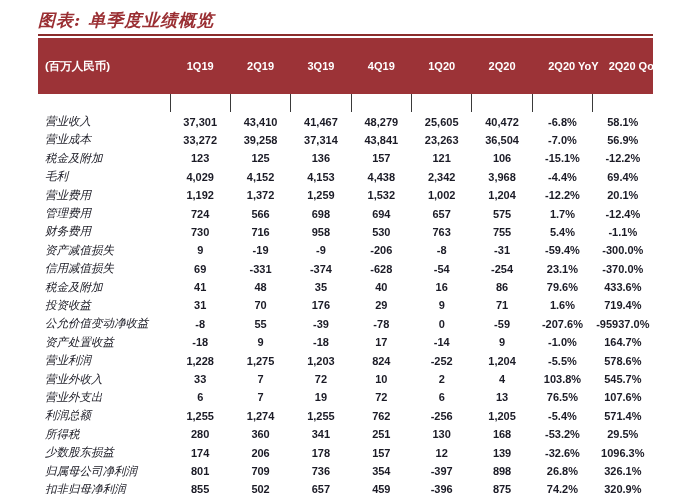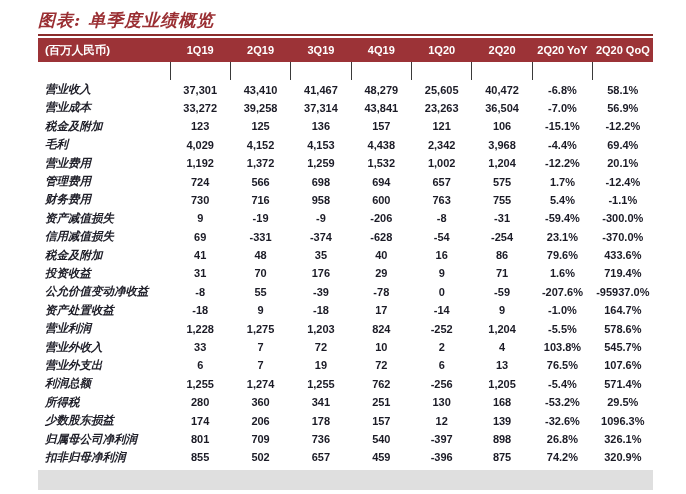--- a/index.html
+++ b/index.html
@@ -35,36 +35,36 @@
     border-collapse: collapse;
     table-layout: fixed;
   }
   thead th {
     background: #9c3337;
     color: #ffffff;
     font-size: 11px;
     font-weight: bold;
     height: 24px;
     text-align: center;
-    padding: 0;
+    padding: 16px;
     white-space: nowrap;
   }
   thead th.label-col {
     text-align: left;
     padding-left: 7px;
     font-size: 11.5px;
   }
   col.c-label { width: 132px; }
   tr.tick-row td { height: 5px; padding: 0; }
   tr.tick-row td.tick { border-left: 1px solid #3a3a3a; }
   tbody th.row-label {
     text-align: left;
     font-family: "DejaVu Serif", serif;
     font-style: italic;
-    font-weight: bold;
+    font-weight: normal;
     font-size: 11.5px;
     color: #20202a;
     padding-left: 7px;
     white-space: nowrap;
   }
   tbody td.num-cell {
     text-align: center;
     font-size: 11px;
     font-weight: bold;
     color: #1b1b26;
@@ -180,21 +180,21 @@
           <td class="num-cell">657</td>
           <td class="num-cell">575</td>
           <td class="num-cell">1.7%</td>
           <td class="num-cell">-12.4%</td>
         </tr>
         <tr>
           <th class="row-label">财务费用</th>
           <td class="num-cell">730</td>
           <td class="num-cell">716</td>
           <td class="num-cell">958</td>
-          <td class="num-cell">600</td>
+          <td class="num-cell">530</td>
           <td class="num-cell">763</td>
           <td class="num-cell">755</td>
           <td class="num-cell">5.4%</td>
           <td class="num-cell">-1.1%</td>
         </tr>
         <tr>
           <th class="row-label">资产减值损失</th>
           <td class="num-cell">9</td>
           <td class="num-cell">-19</td>
           <td class="num-cell">-9</td>
@@ -323,21 +323,21 @@
           <td class="num-cell">12</td>
           <td class="num-cell">139</td>
           <td class="num-cell">-32.6%</td>
           <td class="num-cell">1096.3%</td>
         </tr>
         <tr>
           <th class="row-label">归属母公司净利润</th>
           <td class="num-cell">801</td>
           <td class="num-cell">709</td>
           <td class="num-cell">736</td>
-          <td class="num-cell">540</td>
+          <td class="num-cell">354</td>
           <td class="num-cell">-397</td>
           <td class="num-cell">898</td>
           <td class="num-cell">26.8%</td>
           <td class="num-cell">326.1%</td>
         </tr>
         <tr>
           <th class="row-label">扣非归母净利润</th>
           <td class="num-cell">855</td>
           <td class="num-cell">502</td>
           <td class="num-cell">657</td>

